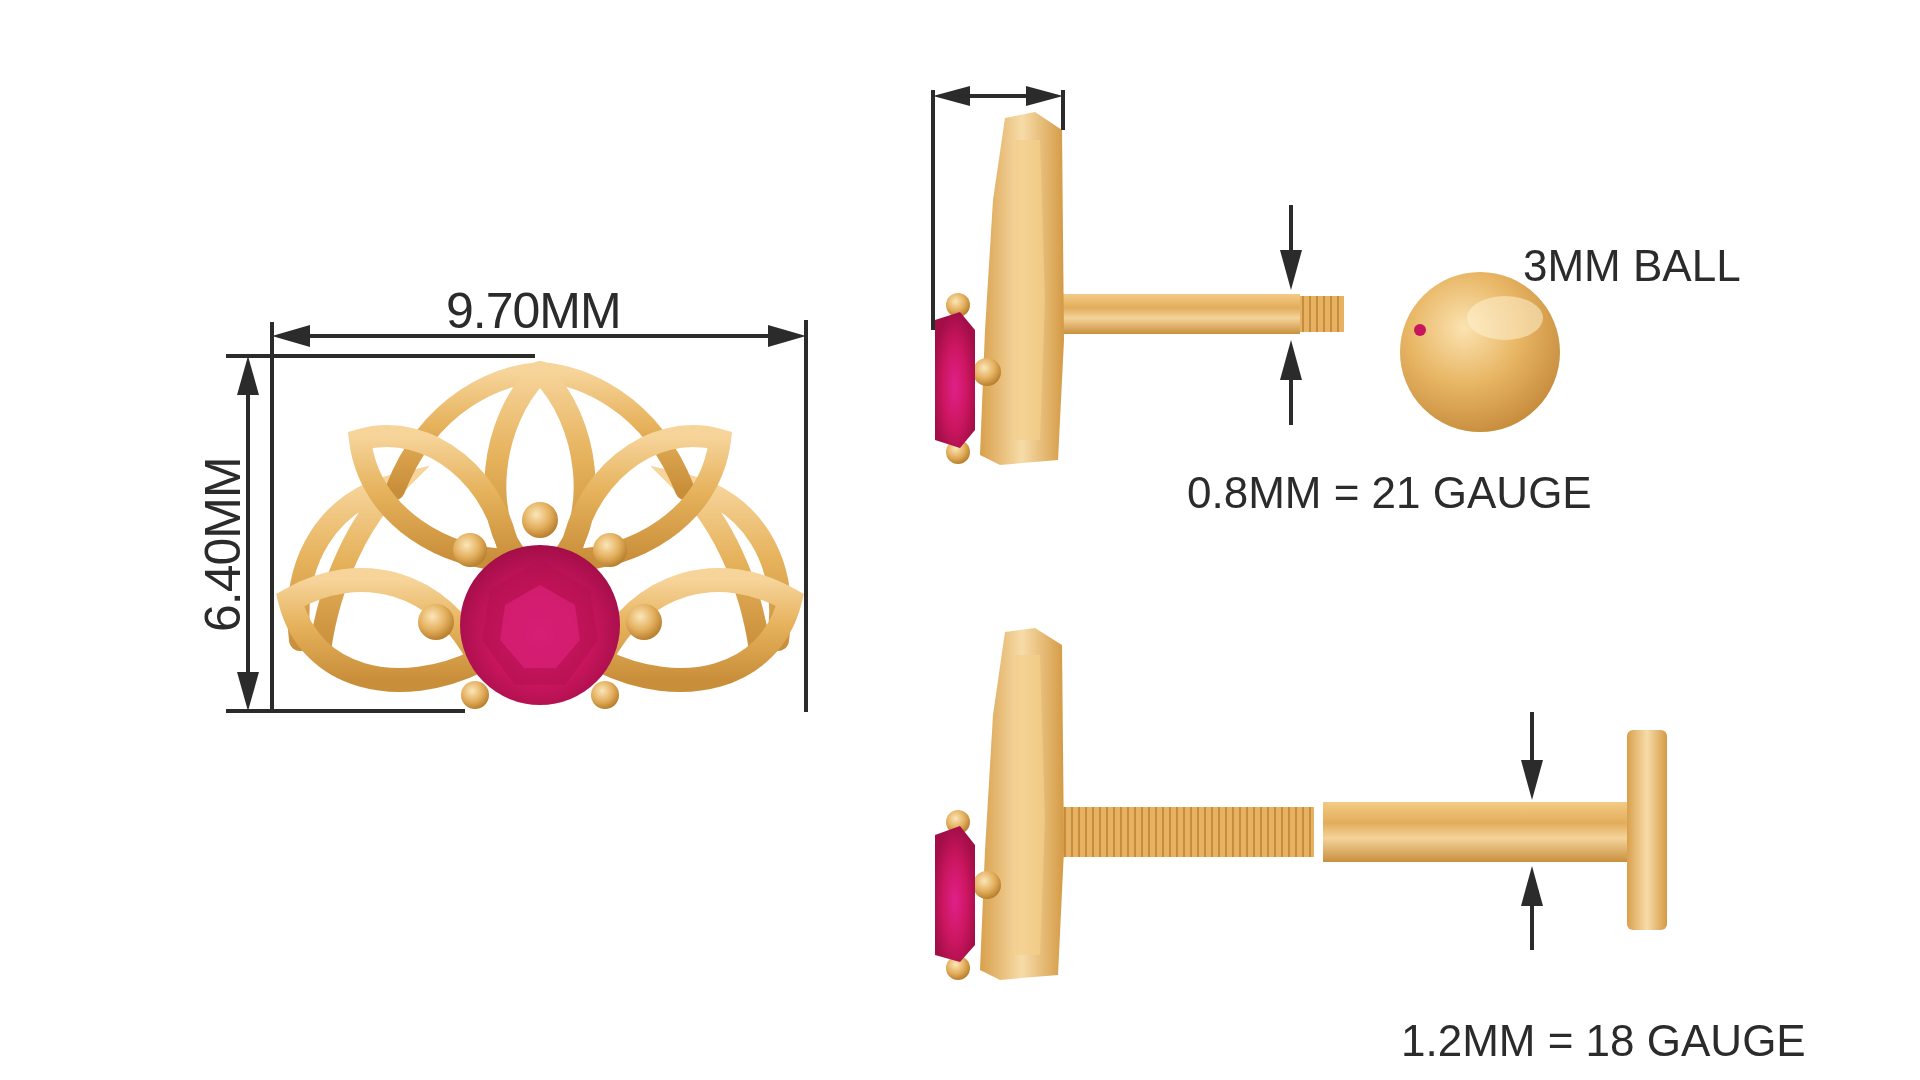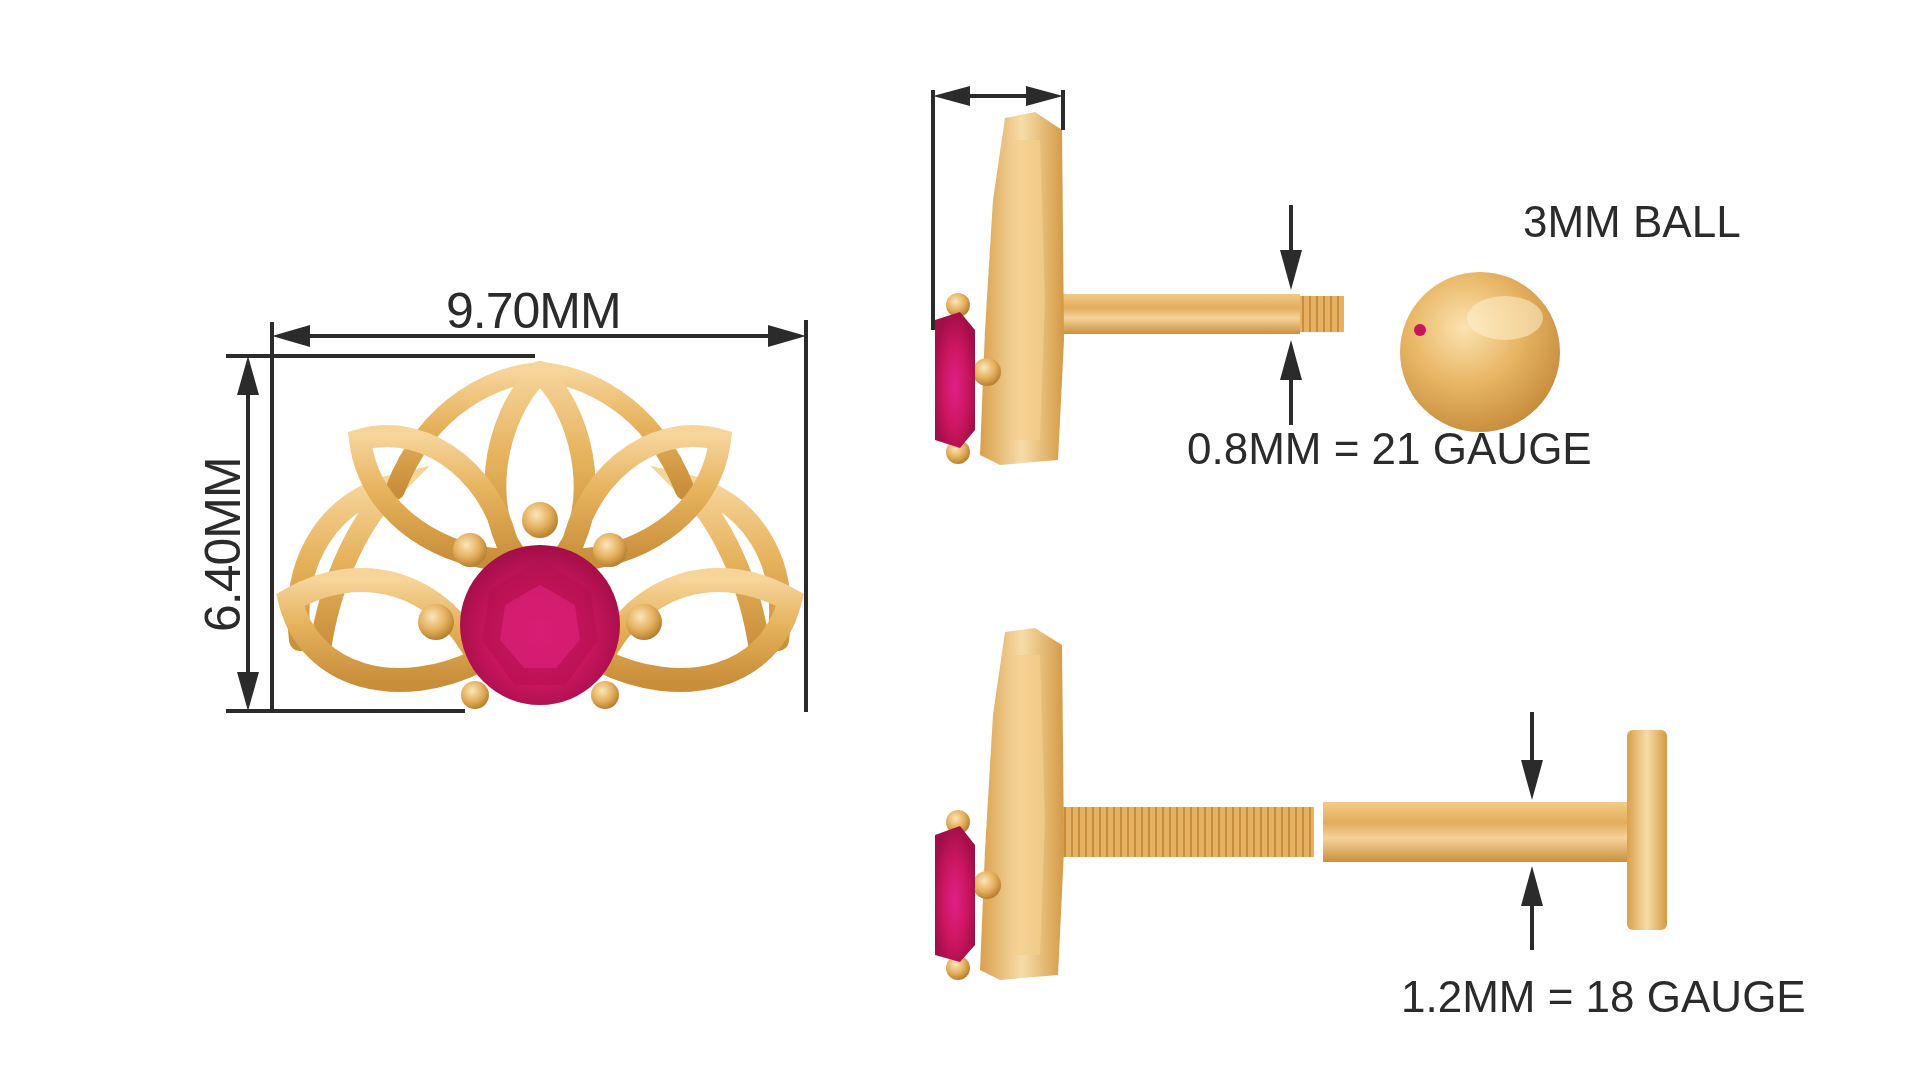--- a/index.html
+++ b/index.html
@@ -1,20 +1,20 @@
 <!DOCTYPE html>
 <html><head>
 <meta charset="utf-8">
 <style>
   html,body{margin:0;padding:0;}
   body{width:1920px;height:1080px;background:#ffffff;position:relative;overflow:hidden;font-family:"Liberation Sans",sans-serif;}
   .canvas{position:absolute;left:0;top:0;width:1920px;height:1080px;}
   .lbl{position:absolute;color:#2b2b2b;font-family:"Liberation Sans",sans-serif;white-space:nowrap;line-height:1;}
   .dim-lg{font-size:50px;letter-spacing:-1px;}
-  .dim-md{font-size:44px;}
+  .dim-md{font-size:44px;margin-top:44px;}
   .vert{transform:rotate(-90deg);transform-origin:left top;}
   svg{position:absolute;left:0;top:0;}
 </style>
 </head>
 <body>
 
 <div class="canvas">
 
   <svg width="1920" height="1080" viewBox="0 0 1920 1080">
     <defs>

